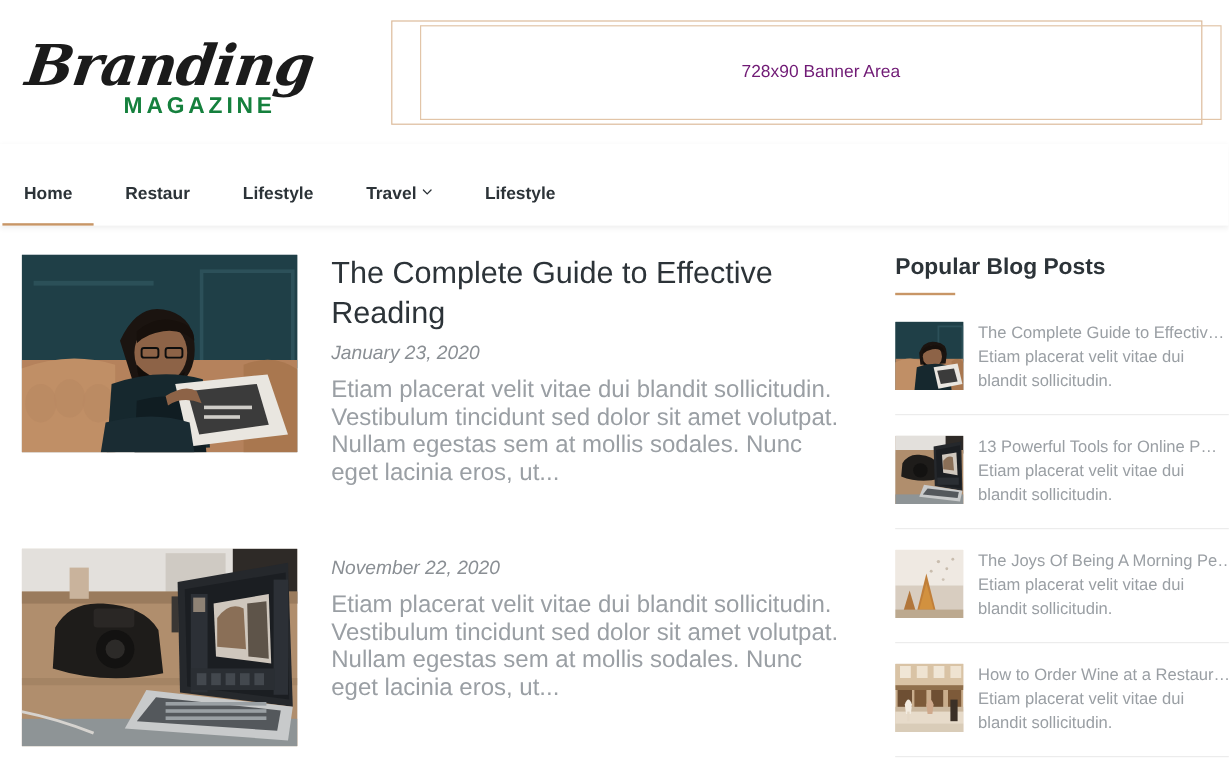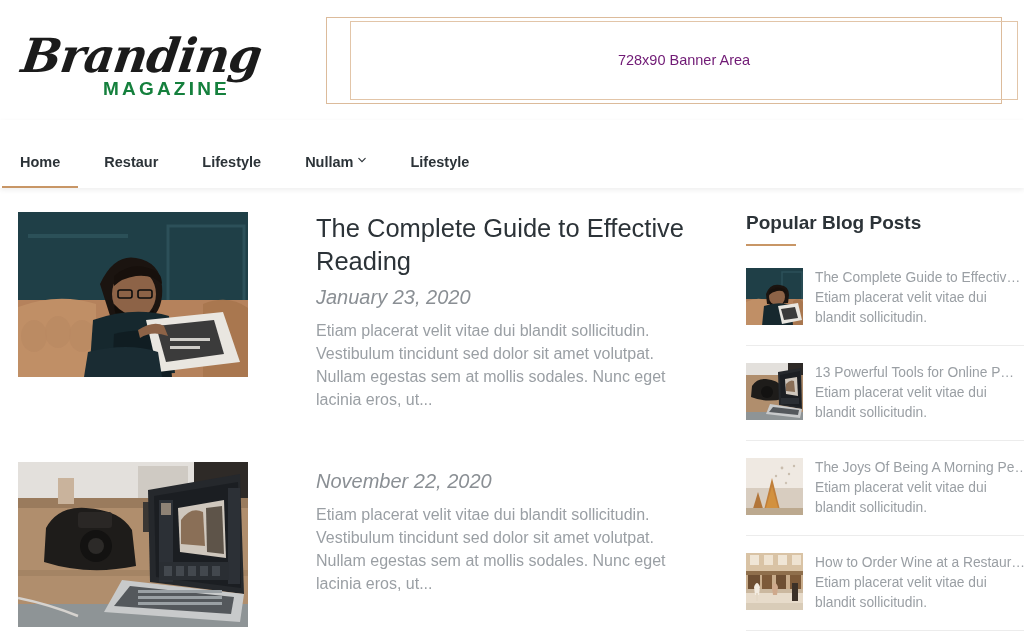--- a/index.html
+++ b/index.html
@@ -138,41 +138,40 @@
   }
   .post-thumb {
     flex: 0 0 230px;
     width: 230px;
     height: 165px;
     overflow: hidden;
     cursor: pointer;
   }
   .post-thumb svg { display: block; }
   .post-body {
-    padding-left: 40px;
+    padding-left: 28px;
     flex: 1;
     min-width: 0;
-    margin-left: 28px;
   }
   .post-title {
     font-size: 25.5px;
     line-height: 33px;
     color: #2c3338;
     margin: 0 0 2px 0;
     font-weight: normal;
     cursor: pointer;
   }
   .post-date {
-    font-size: 20px;
+    font-size: 16px;
     font-style: italic;
     color: #8a8f94;
     margin: 8px 0 10px 0;
   }
   .post-excerpt {
-    font-size: 16px;
+    font-size: 20px;
     line-height: 23px;
     color: #9a9fa4;
     margin: 0;
   }
 
   
   .sidebar {
     flex: 1;
     padding-left: 38px;
     box-sizing: border-box;
@@ -248,21 +247,21 @@
 
     <li class="nav-item">
       <span>Restaur</span>
     </li>
 
     <li class="nav-item">
       <span>Lifestyle</span>
     </li>
 
     <li class="nav-item">
-      <span>Nullam</span>
+      <span>Travel</span>
       <span class="chev">
         <svg width="8" height="8" viewBox="0 0 10 10">
             <path d="M1 3 L5 7 L9 3" stroke="#2c3338" stroke-width="1.4" fill="none" stroke-linecap="round"></path>
           </svg>
       </span>
     </li>
 
     <li class="nav-item">
       <span>Lifestyle</span>
     </li>

